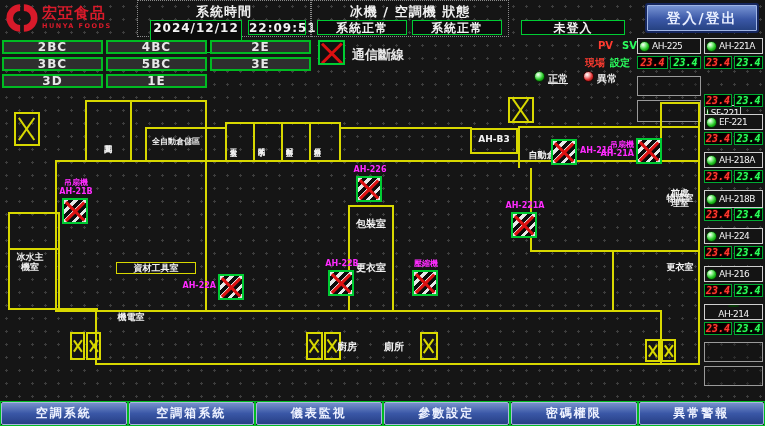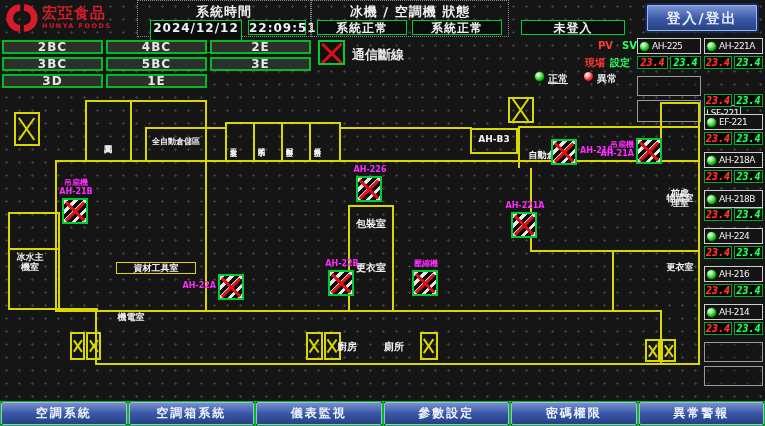--- a/index.html
+++ b/index.html
@@ -178,21 +178,21 @@
       <span class="nm">AH-224</span>
     </div>
     <div class="seg pv" style="left: 704px; top: 246px; width: 28px; height: 13px;">23.4</div>
     <div class="seg sv" style="left: 734px; top: 246px; width: 29px; height: 13px;">23.4</div>
     <div class="unit-name" style="left: 704px; top: 266px; width: 59px; height: 16px;">
       <span class="led"></span>
       <span class="nm">AH-216</span>
     </div>
     <div class="seg pv" style="left: 704px; top: 284px; width: 28px; height: 13px;">23.4</div>
     <div class="seg sv" style="left: 734px; top: 284px; width: 29px; height: 13px;">23.4</div>
-    <div class="unit-name" style="left: 704px; top: 304px; width: 59px; height: 16px;">
+    <div class="unit-name" style="left: 704px; top: 304px; width: 59px; height: 16px; flex-direction: column;">
       <span class="led"></span>
       <span class="nm">AH-214</span>
     </div>
     <div class="seg pv" style="left: 704px; top: 322px; width: 28px; height: 13px;">23.4</div>
     <div class="seg sv" style="left: 734px; top: 322px; width: 29px; height: 13px;">23.4</div>
     <div class="wall" style="left: 85px; top: 100px; width: 122px; height: 2px;"></div>
     <div class="wall" style="left: 85px; top: 100px; width: 2px; height: 62px;"></div>
     <div class="wall" style="left: 130px; top: 102px; width: 2px; height: 60px;"></div>
     <div class="wall" style="left: 205px; top: 100px; width: 2px; height: 62px;"></div>
     <div class="wall" style="left: 145px; top: 127px; width: 82px; height: 2px;"></div>

